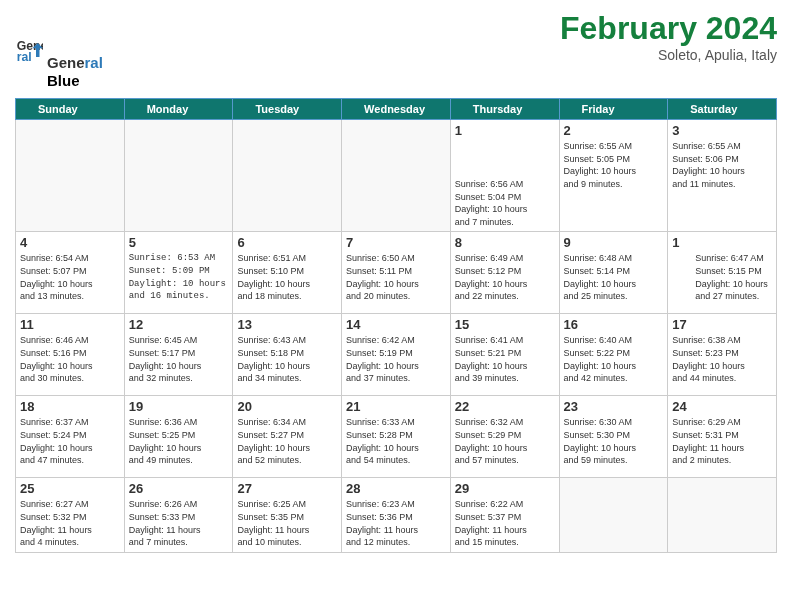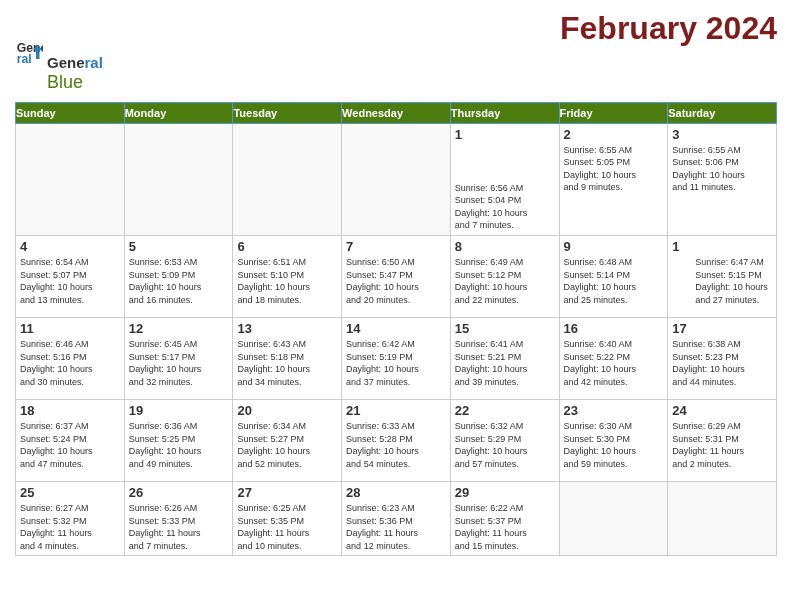--- a/index.html
+++ b/index.html
@@ -29,37 +29,37 @@
     .logo-icon {
       width: 28px;
       height: 28px;
     }
     .title-block {
       text-align: right;
     }
     .month-title {
       font-size: 32px;
       font-weight: bold;
-      color: #7f1d1d;
+      color: #15803d;
     }
     .subtitle {
       font-size: 14px;
       color: #555;
     }
     table {
       width: 100%;
       border-collapse: collapse;
       table-layout: fixed;
     }
     thead tr th {
-      background-color: #4d7c0f;
+      background-color: #0f766e;
       color: #fff;
       font-size: 11px;
       font-weight: bold;
-      padding: 4px 0;
+      padding: 4px 22px;
       text-align: left;
       border: 1px solid #5599cc;
     }
     tbody tr td {
       border: 1px solid #ccc;
       vertical-align: top;
       padding: 3px 4px;
       font-size: 9.5px;
       color: #333;
       height: 82px;
@@ -90,25 +90,26 @@
 <div class="page">
   <div class="header">
     <div class="logo">
       <svg class="logo-icon" viewBox="0 0 32 32">
         <text x="2" y="16" font-size="14" font-weight="bold" fill="#333" font-family="Arial">Gene</text>
         <text x="2" y="28" font-size="14" font-weight="bold" fill="#2d7ab8" font-family="Arial">ral</text>
         <polygon points="26,8 32,14 28,14 28,24 24,24 24,14 20,14" fill="#2d7ab8"></polygon>
       </svg>
       <div>
         <div style="font-size:15px;font-weight:bold;color:#333;line-height:1.2;margin-top:44px;"><span style="color:#333">Gene</span><span style="color:#2d7ab8">ral</span></div>
-        <div style="font-size:18px;font-weight:normal;color:#4d7c0f;line-height:1.2;">Blue</div>
+        <div style="font-size:15px;font-weight:bold;color:#000000;line-height:1.2;">Blue</div>
       </div>
     </div>
     <div class="title-block">
       <div class="month-title">February 2024</div>
+      <div class="subtitle">Soleto, Apulia, Italy</div>
     </div>
   </div>
 
   <table>
     <thead>
       <tr>
       <th>Sunday</th>
           <th>Monday</th>
           <th>Tuesday</th>
           <th>Wednesday</th>
@@ -148,36 +149,36 @@
         <tr>
           <td>
             <span class="day-num">4</span>
             <div class="day-info" style="white-space: pre-line;">Sunrise: 6:54 AM
 Sunset: 5:07 PM
 Daylight: 10 hours
 and 13 minutes.</div>
           </td>
           <td>
             <span class="day-num">5</span>
-            <div class="day-info" style="white-space: pre-line;">Sunrise: 6:53 AM
+            <div class="day-info" style="white-space: pre-line; font-family: Liberation Mono, monospace;">Sunrise: 6:53 AM
 Sunset: 5:09 PM
 Daylight: 10 hours
 and 16 minutes.</div>
           </td>
           <td>
             <span class="day-num">6</span>
             <div class="day-info" style="white-space: pre-line;">Sunrise: 6:51 AM
 Sunset: 5:10 PM
 Daylight: 10 hours
 and 18 minutes.</div>
           </td>
           <td>
             <span class="day-num">7</span>
             <div class="day-info" style="white-space: pre-line;">Sunrise: 6:50 AM
-Sunset: 5:47 PM
+Sunset: 5:11 PM
 Daylight: 10 hours
 and 20 minutes.</div>
           </td>
           <td>
             <span class="day-num">8</span>
             <div class="day-info" style="white-space: pre-line;">Sunrise: 6:49 AM
 Sunset: 5:12 PM
 Daylight: 10 hours
 and 22 minutes.</div>
           </td>

